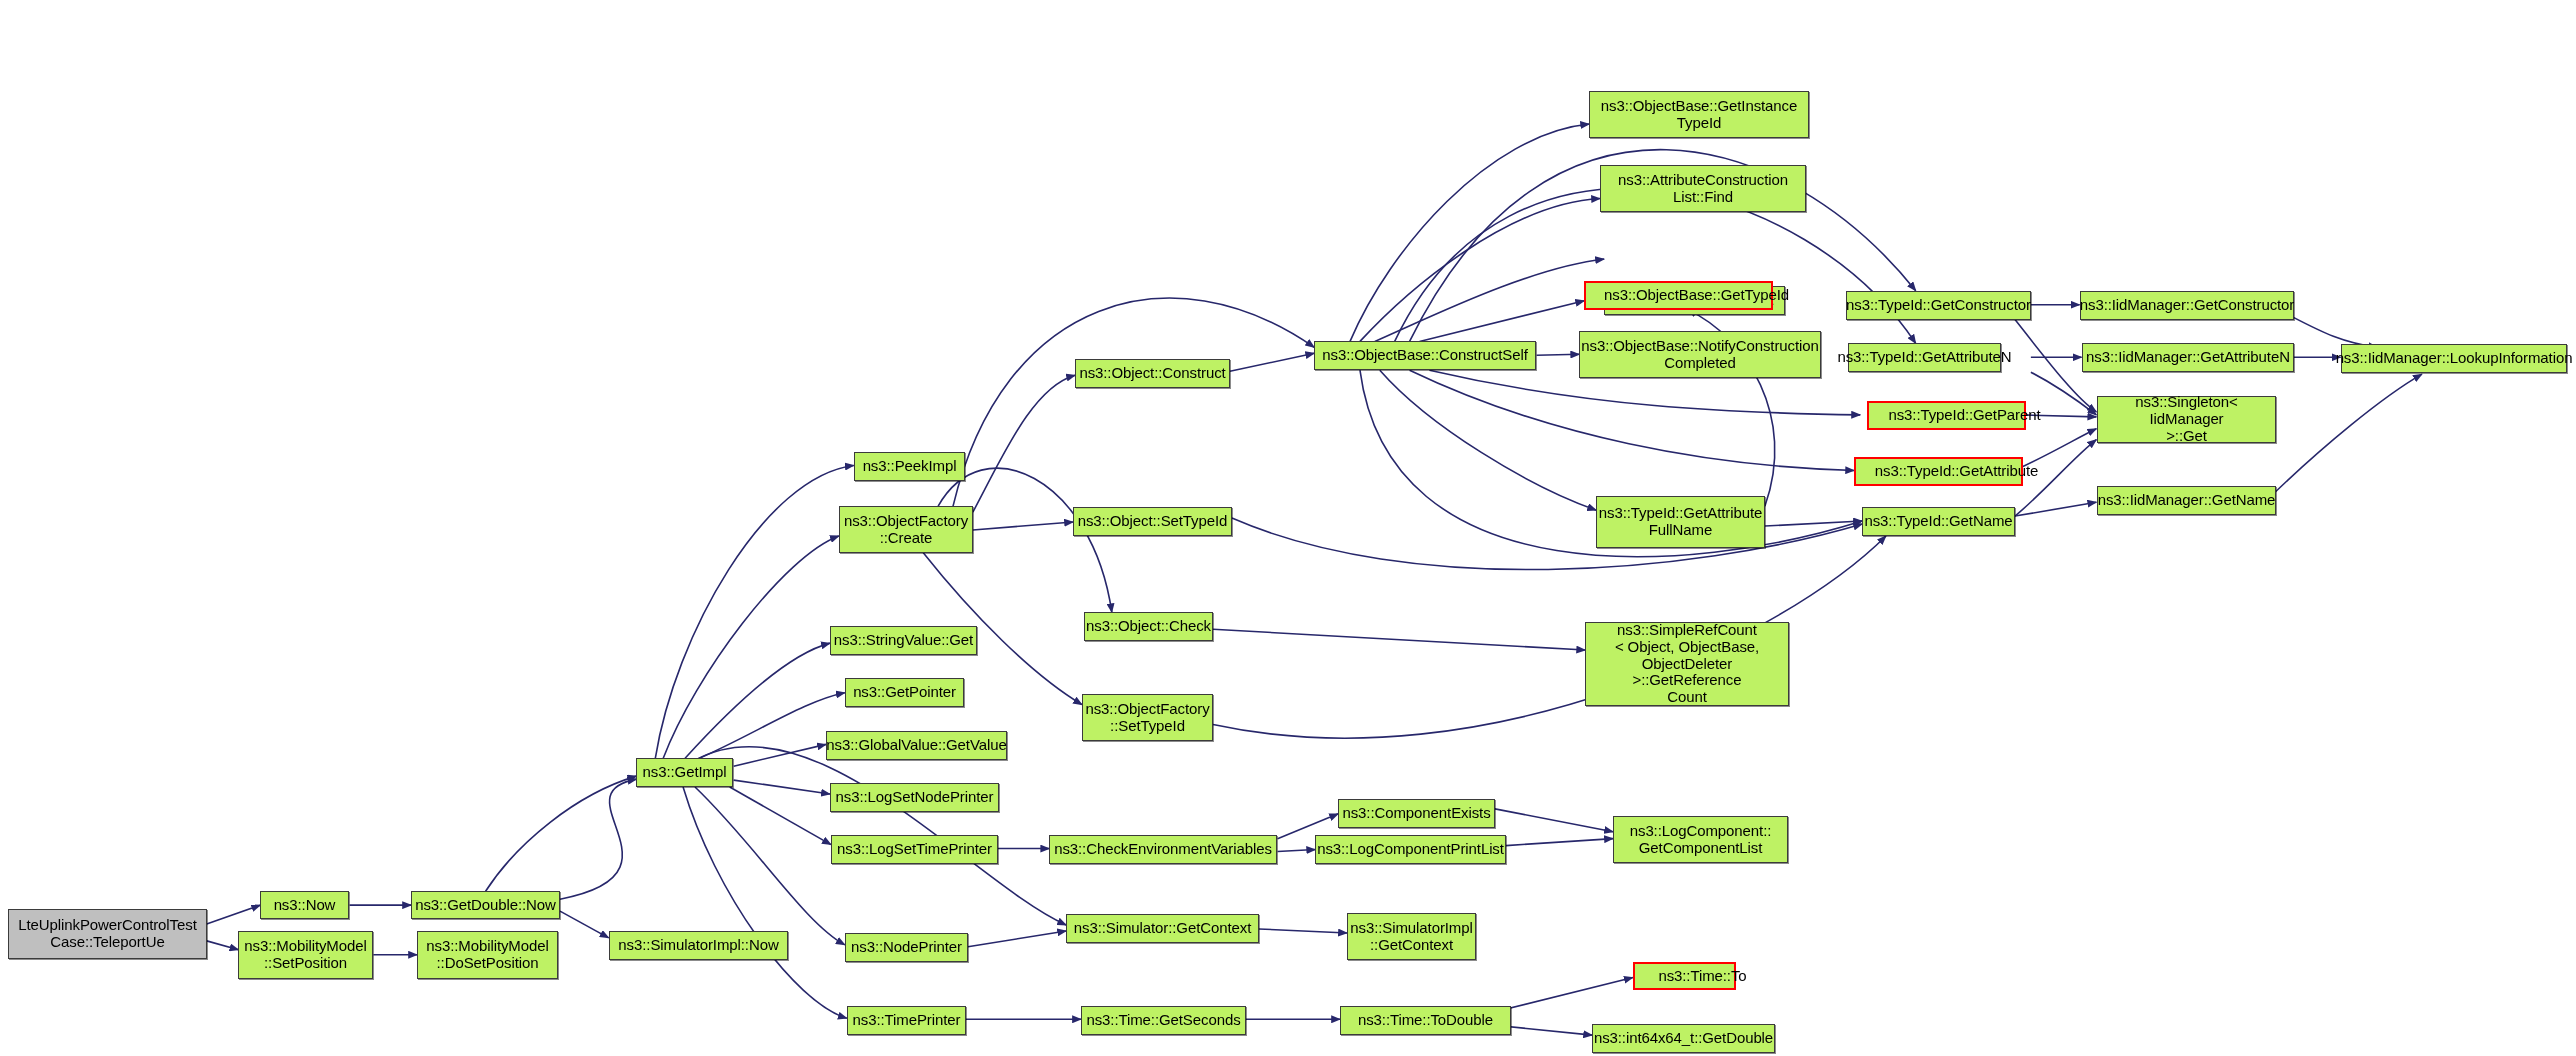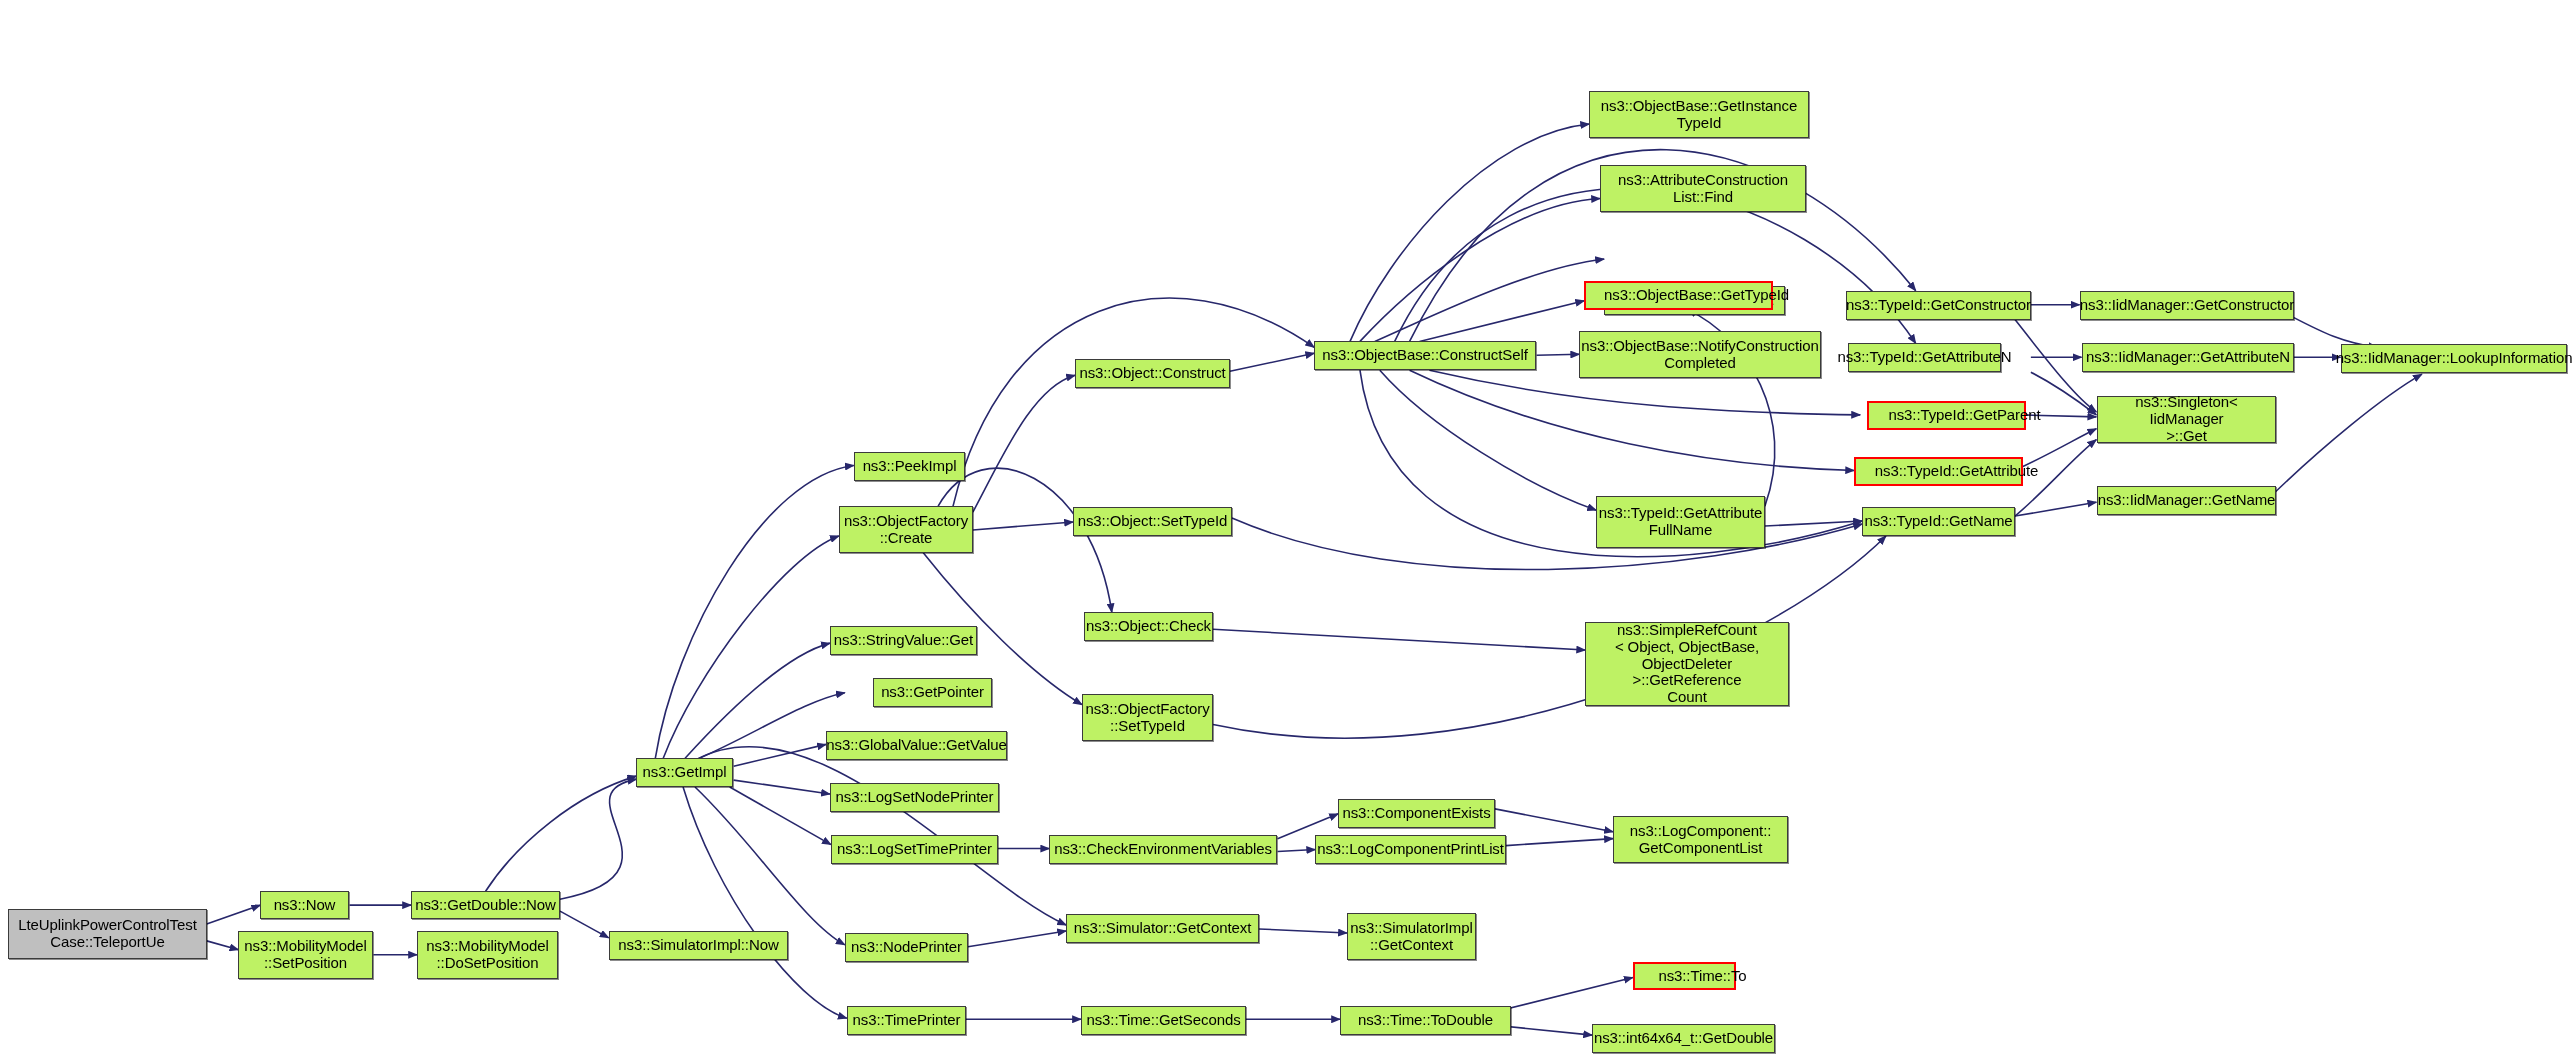--- a/index.html
+++ b/index.html
@@ -157,21 +157,21 @@
       <div class="node" style="left: 854px; top: 452px; width: 111px; height: 29px;">
         <span class="lbl">ns3::PeekImpl</span>
       </div>
       <div class="node" style="left: 839px; top: 506px; width: 134px; height: 47px;">
         <span class="lbl">ns3::ObjectFactory
 ::Create</span>
       </div>
       <div class="node" style="left: 830px; top: 626px; width: 147px; height: 29px;">
         <span class="lbl">ns3::StringValue::Get</span>
       </div>
-      <div class="node" style="left: 845px; top: 678px; width: 119px; height: 29px; margin-left: 28px;">
+      <div class="node" style="left: 845px; top: 678px; width: 119px; height: 29px;">
         <span class="lbl">ns3::GetPointer</span>
       </div>
       <div class="node" style="left: 826px; top: 731px; width: 181px; height: 29px;">
         <span class="lbl">ns3::GlobalValue::GetValue</span>
       </div>
       <div class="node" style="left: 830px; top: 783px; width: 169px; height: 29px;">
         <span class="lbl">ns3::LogSetNodePrinter</span>
       </div>
       <div class="node" style="left: 831px; top: 835px; width: 167px; height: 29px;">
         <span class="lbl">ns3::LogSetTimePrinter</span>

